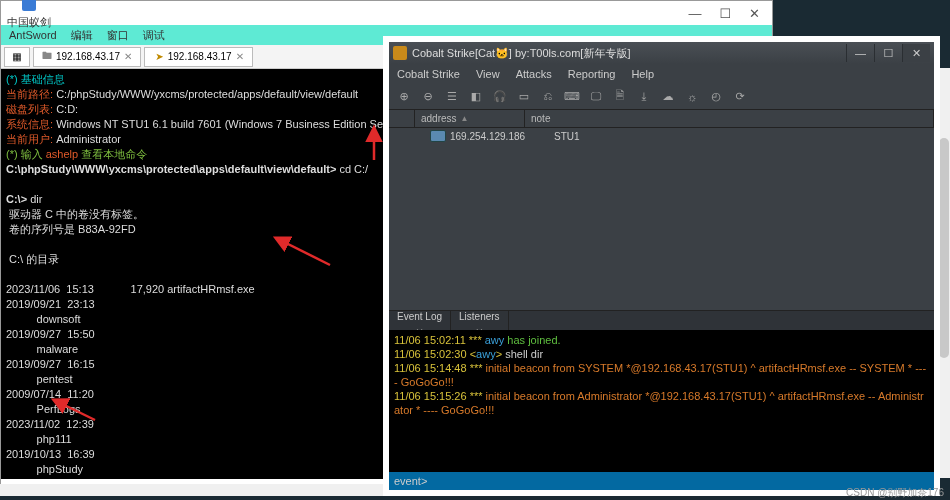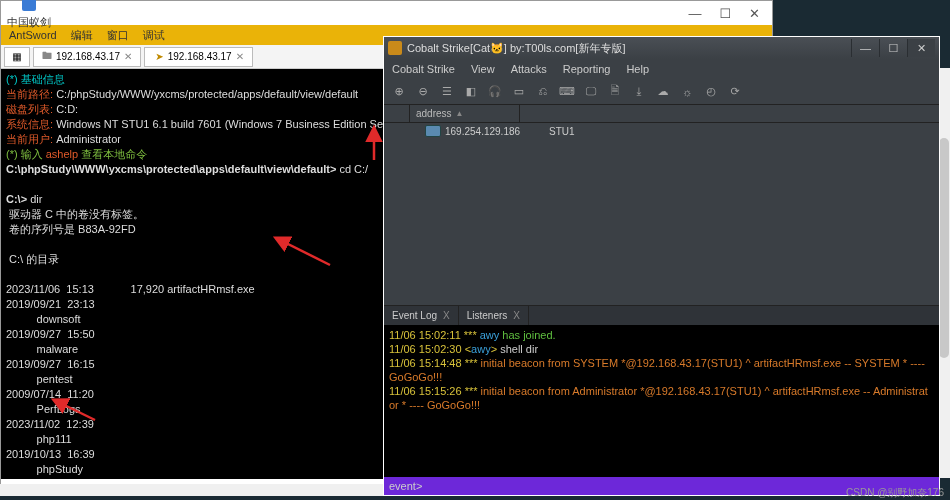--- a/index.html
+++ b/index.html
@@ -4,55 +4,55 @@
 <style>
   * { margin: 0; padding: 0; box-sizing: border-box; font-family: "Microsoft YaHei", "Segoe UI", sans-serif; }
   body { width: 950px; height: 500px; background: #1a2a33; position: relative; overflow: hidden; }
 
   
   .ant-window { position: absolute; left: 0; top: 0; width: 773px; height: 495px; background: #fff; border: 1px solid #999; z-index: 1; }
   .ant-title { height: 24px; background: #fff; display: flex; align-items: center; padding: 0 6px; font-size: 11px; color: #333; justify-content: space-between; }
   .ant-title-left { display: flex; align-items: center; gap: 4px; flex-direction: column; }
   .ant-title-icon { width: 14px; height: 14px; background: #3a7bd5; border-radius: 2px; }
   .ant-winbtns { display: flex; gap: 18px; color: #555; font-size: 13px; padding-right: 6px; }
-  .ant-menu { height: 20px; background: #eab308; display: flex; gap: 14px; padding: 0 8px; font-size: 11px; color: #333; align-items: center; }
+  .ant-menu { height: 20px; background: #5eead4; display: flex; gap: 14px; padding: 0 8px; font-size: 11px; color: #333; align-items: center; }
   .ant-toolbar { height: 24px; background: #f4f4f4; border-bottom: 1px solid #ccc; display: flex; align-items: center; padding: 0 3px; gap: 3px; }
   .tb-btn { width: 26px; height: 20px; border: 1px solid #bbb; background: #fff; display: flex; align-items: center; justify-content: center; font-size: 10px; }
   .tab-pill { height: 20px; border: 1px solid #bbb; background: #fff; padding: 0 8px; display: flex; align-items: center; font-size: 10px; gap: 4px; }
   .tab-pill .x { color: #888; }
   .leader { color: #c08a00; margin-left: 2px; }
   .terminal { height: 410px; background: #000; color: #ddd; font-family: Consolas, monospace; font-size: 11px; line-height: 15px; padding: 3px 5px; white-space: pre; position: relative; overflow: hidden; }
   .c-cyan { color: #00c8c8; }
   .c-red { color: #e05a2a; }
   .c-green { color: #7fbf3f; }
   .c-white { color: #ddd; }
 
   
-  .cs-window { position: absolute; left: 383px; top: 36px; width: 557px; height: 460px; background: #3a3f44; border: 1px solid #ffffff; z-index: 2; display: flex; flex-direction: column; }
+  .cs-window { position: absolute; left: 383px; top: 36px; width: 557px; height: 460px; background: #3a3f44; border: 6px solid #ffffff; z-index: 2; display: flex; flex-direction: column; }
   .cs-title { height: 22px; background: linear-gradient(#4a4f55,#3b4045); display: flex; align-items: center; justify-content: space-between; padding: 0 4px; font-size: 11px; color: #ddd; }
   .cs-title-left { display: flex; align-items: center; gap: 5px; }
   .cs-title-icon { width: 14px; height: 14px; background: #c98a1a; border-radius: 2px; }
   .cs-winbtns { display: flex; }
   .cs-winbtns > div { width: 28px; height: 18px; display: flex; align-items: center; justify-content: center; border-left: 1px solid #2a2e32; color: #ccc; font-size: 11px; }
   .cs-winbtns > div.close { background: #3b4045; }
   .cs-menu { height: 20px; background: #3b4045; display: flex; gap: 16px; padding: 0 8px; font-size: 11px; color: #ccc; align-items: center; }
   .cs-tools { height: 26px; background: #3b4045; border-bottom: 1px solid #222; display: flex; gap: 2px; align-items: center; padding: 0 4px; }
   .cs-tool { width: 22px; height: 20px; display: flex; align-items: center; justify-content: center; color: #aaa; font-size: 11px; }
   .cs-header-row { height: 18px; background: #3b4045; display: flex; font-size: 10px; color: #bbb; border-bottom: 1px solid #222; align-items: center; }
   .cs-header-row > div { border-right: 1px solid #222; padding: 0 6px; display: flex; align-items: center; gap: 4px; height: 100%; }
   .arrow-sort { font-size: 8px; color: #888; }
   .cs-sessions { flex: 0 0 182px; background: #3b4045; font-size: 10px; color: #ccc; padding-left: 36px; }
   .cs-session-row { display: flex; align-items: center; gap: 4px; padding: 2px 5px; }
   .cs-mon { width: 16px; height: 12px; background: #5a8ab0; border: 1px solid #244; border-radius: 2px; position: relative; }
   .cs-tabs { height: 20px; background: #2f3338; display: flex; align-items: center; font-size: 10px; color: #ccc; border-top: 1px solid #222; }
-  .cs-tab { padding: 0 8px; display: flex; gap: 6px; align-items: center; height: 100%; border-right: 1px solid #222; }
+  .cs-tab { padding: 0 8px; display: flex; gap: 6px; align-items: center; height: 100%; border-right: 1px solid #222; flex-direction: column; }
   .cs-tab .x { color: #888; cursor: pointer; }
   .cs-log { flex: 1; background: #000; color: #ccc; font-family: Consolas, monospace; font-size: 11px; line-height: 14px; padding: 3px 5px; white-space: pre-wrap; word-break: break-all; }
   .cs-status { height: 18px; background: #bfbfbf; display: flex; justify-content: space-between; align-items: center; padding: 0 6px; font-size: 10.5px; font-family: Consolas, monospace; color: #000; }
-  .cs-input { height: 18px; background: #6d28d9; color: #ccc; font-family: Consolas, monospace; font-size: 11px; padding: 0 5px; display: flex; align-items: center; }
+  .cs-input { height: 18px; background: #0369a1; color: #ccc; font-family: Consolas, monospace; font-size: 11px; padding: 0 5px; display: flex; align-items: center; }
   .l-yellow { color: #d8c23a; }
   .l-green { color: #5fbf3f; }
   .l-cyan { color: #3a9fd8; }
   .l-orange { color: #d87a2a; }
 
   .scrollbar-v { position: absolute; right: 0; top: 68px; width: 12px; height: 410px; background: #f0f0f0; z-index: 1; }
   .scrollbar-thumb { width: 10px; height: 220px; background: #c8c8c8; margin: 70px auto 0; border-radius: 5px; }
   .scrollbar-h { position: absolute; left: 0; bottom: 4px; right: 12px; height: 12px; background: #f0f0f0; z-index: 1; }
 
   .watermark { position: absolute; right: 6px; bottom: 0; font-size: 10px; color: #999; z-index: 5; margin-top: 32px; }
@@ -162,20 +162,23 @@
     <div class="cs-tool">☼</div>
     <div class="cs-tool">◴</div>
     <div class="cs-tool">⟳</div>
   </div>
   <div class="cs-header-row">
     <div style="width:26px"></div>
     <div style="width:110px">
         <span>address</span>
         <span class="arrow-sort">▲</span>
       </div>
+    <div style="flex:1">
+        <span>note</span>
+      </div>
   </div>
   <div class="cs-sessions">
     <div class="cs-session-row">
       <div class="cs-mon"></div>
       <span style="width:100px">169.254.129.186</span>
       <span>STU1</span>
     </div>
   </div>
   <div class="cs-tabs">
     <div class="cs-tab">

